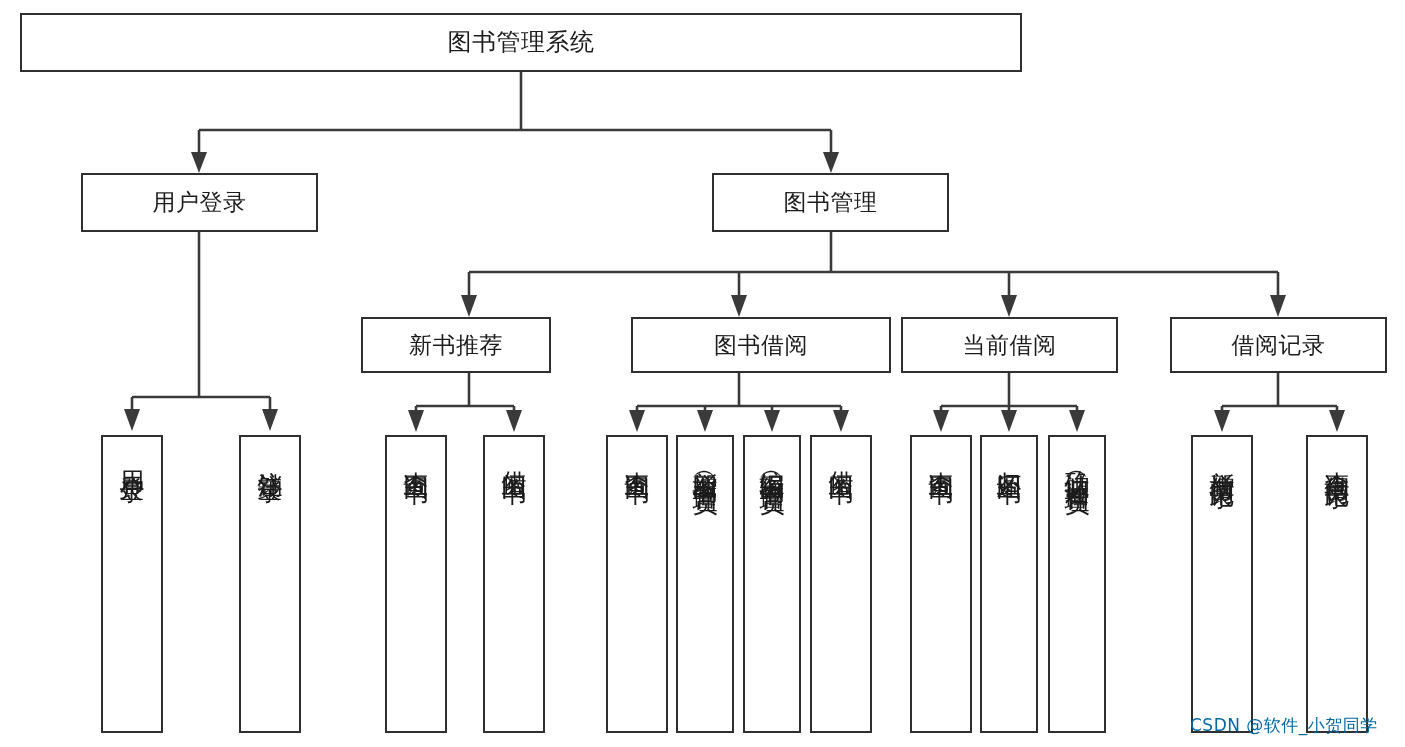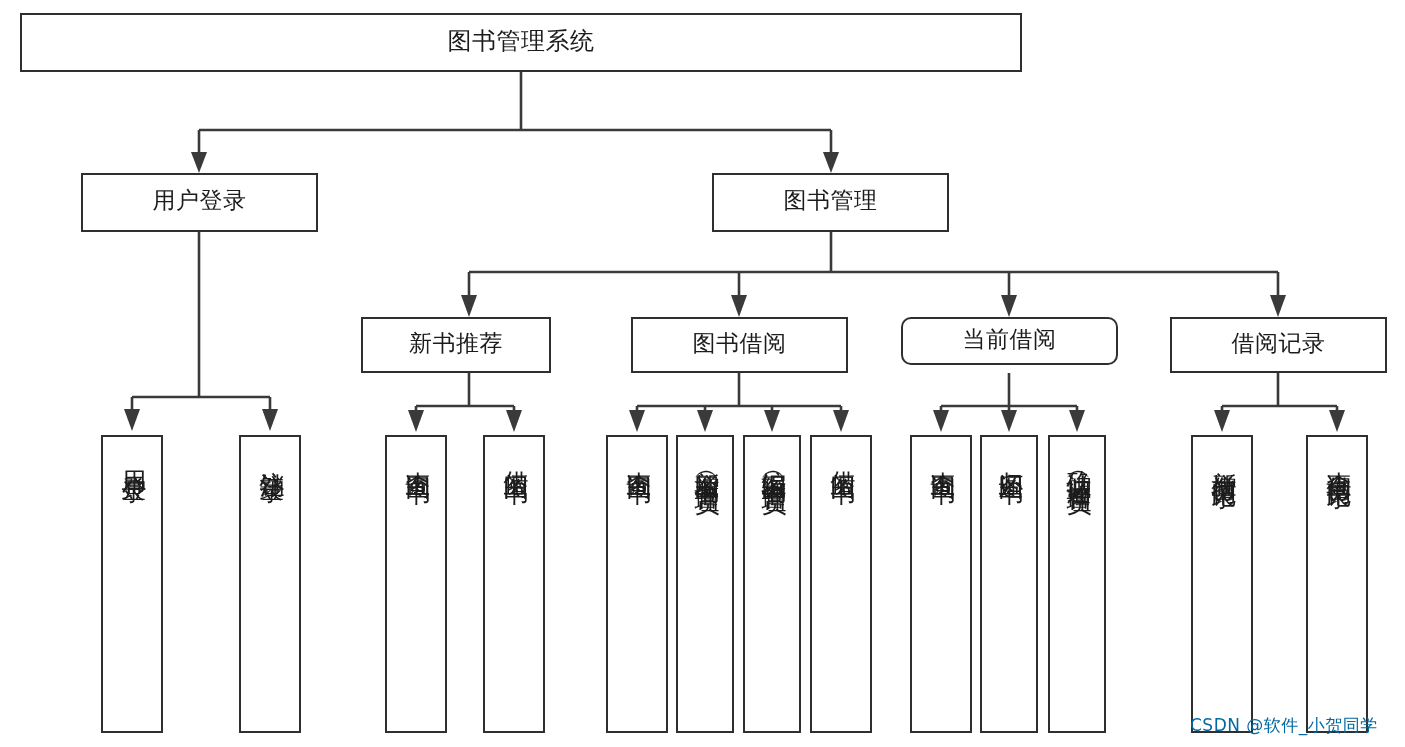--- a/index.html
+++ b/index.html
@@ -39,21 +39,20 @@
   .node {
     position: absolute;
     box-sizing: border-box;
     background: #ffffff;
     border: 2.6px solid #2f2f2f;
     display: flex;
     align-items: center;
     justify-content: center;
     color: #1c1c1c;
     z-index: 2;
-    font-family: Liberation Mono, monospace;
   }
   .node .label {
     display: block;
     text-align: center;
     line-height: 1.05;
     white-space: nowrap;
   }
   
   .node.h .label {
     font-size: 23px;
@@ -158,24 +157,24 @@
   <div class="node h" style="left:81px; top:173px; width:237px; height:59px;">
     <span class="label">用户登录</span>
   </div>
   <div class="node h" style="left:712px; top:173px; width:237px; height:59px;">
     <span class="label">图书管理</span>
   </div>
 
   <div class="node h" style="left:361px; top:317px; width:190px; height:56px;">
     <span class="label">新书推荐</span>
   </div>
-  <div class="node h" style="left:631px; top:317px; width:217px; height:56px;">
+  <div class="node h" style="left:631px; top:317px; width:260px; height:56px;">
     <span class="label">图书借阅</span>
   </div>
-  <div class="node h" style="left:901px; top:317px; width:217px; height:48px;border-radius:10px;">
+  <div class="node h" style="left:901px; top:317px; width:217px; height:56px;">
     <span class="label">当前借阅</span>
   </div>
   <div class="node h" style="left:1170px; top:317px; width:217px; height:56px;justify-content:center;">
     <span class="label">借阅记录</span>
   </div>
 
   <div class="node v" style="left:101px; top:435px; width:62px; height:298px;">
     <span class="label">用户登录</span>
   </div>
   <div class="node v" style="left:239px; top:435px; width:62px; height:298px;">

